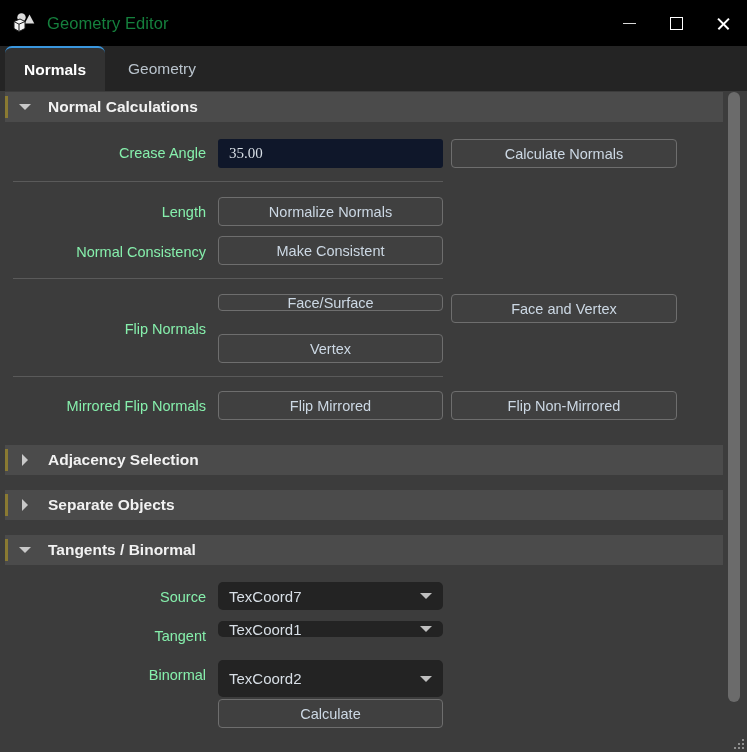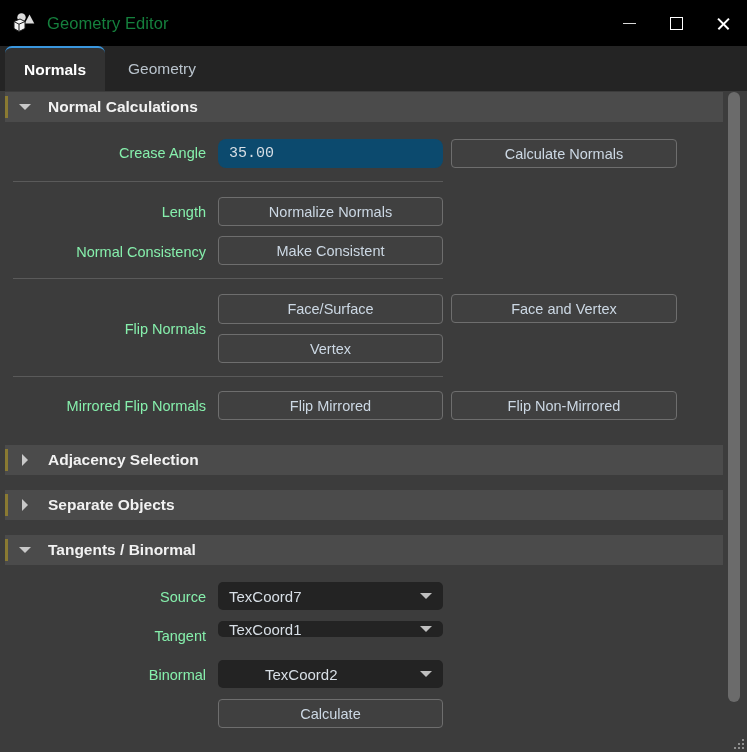--- a/index.html
+++ b/index.html
@@ -126,26 +126,26 @@
     border: 1px solid #6e6e6e;
     border-radius: 4px;
     color: #ccd8e4;
     font-size: 14.5px;
     font-family: "Liberation Sans", sans-serif;
     display: flex; align-items: center; justify-content: center;
     white-space: nowrap;
   }
   .field {
     position: absolute;
-    background: #0c4a6e;
+    background: #0f172a;
     border: none;
-    border-radius: 8px;
+    border-radius: 3px;
     color: #d8dfe6;
     font-size: 15px;
-    font-family: Liberation Mono, monospace;
+    font-family: Liberation Serif, serif;
     padding-left: 11px;
     outline: none;
   }
   .combo {
     position: absolute;
     background: #232323;
     border-radius: 5px;
     display: flex; align-items: center;
   }
   .combo-text {
@@ -250,21 +250,21 @@
   </div>
 
   <div class="lbl" style="left:20px; top:244px; width:186px;">Normal Consistency</div>
   <div class="btn" style="left:218px; top:236px; width:225px; height:29px;">
     <span>Make Consistent</span>
   </div>
 
   <div class="divider" style="left:13px; top:278px; width:430px;"></div>
 
   <div class="lbl" style="left:20px; top:321px; width:186px;">Flip Normals</div>
-  <div class="btn" style="left:218px; top:294px; width:225px; height:30px;">
+  <div class="btn" style="left:218px; top:294px; width:225px; height:17px;">
     <span>Face/Surface</span>
   </div>
   <div class="btn" style="left:218px; top:334px; width:225px; height:29px;">
     <span>Vertex</span>
   </div>
   <div class="btn" style="left:451px; top:294px; width:226px; height:29px;">
     <span>Face and Vertex</span>
   </div>
 
   <div class="divider" style="left:13px; top:376px; width:430px;"></div>
@@ -307,21 +307,21 @@
     <span class="combo-arrow"></span>
   </div>
 
   <div class="lbl" style="left:20px; top:628px; width:186px;">Tangent</div>
   <div class="combo" style="left:218px; top:621px; width:225px; height:16px;">
     <span class="combo-text">TexCoord1</span>
     <span class="combo-arrow"></span>
   </div>
 
   <div class="lbl" style="left:20px; top:667px; width:186px;">Binormal</div>
-  <div class="combo" style="left:218px; top:660px; width:225px; height:28px;padding-left:36px;">
+  <div class="combo" style="left:218px; top:660px; width:225px; height:37px;">
     <span class="combo-text">TexCoord2</span>
     <span class="combo-arrow"></span>
   </div>
 
   <div class="btn" style="left:218px; top:699px; width:225px; height:29px;">
     <span>Calculate</span>
   </div>
 
   <div class="scrollbar-track">
     <div class="scrollbar-thumb"></div>

